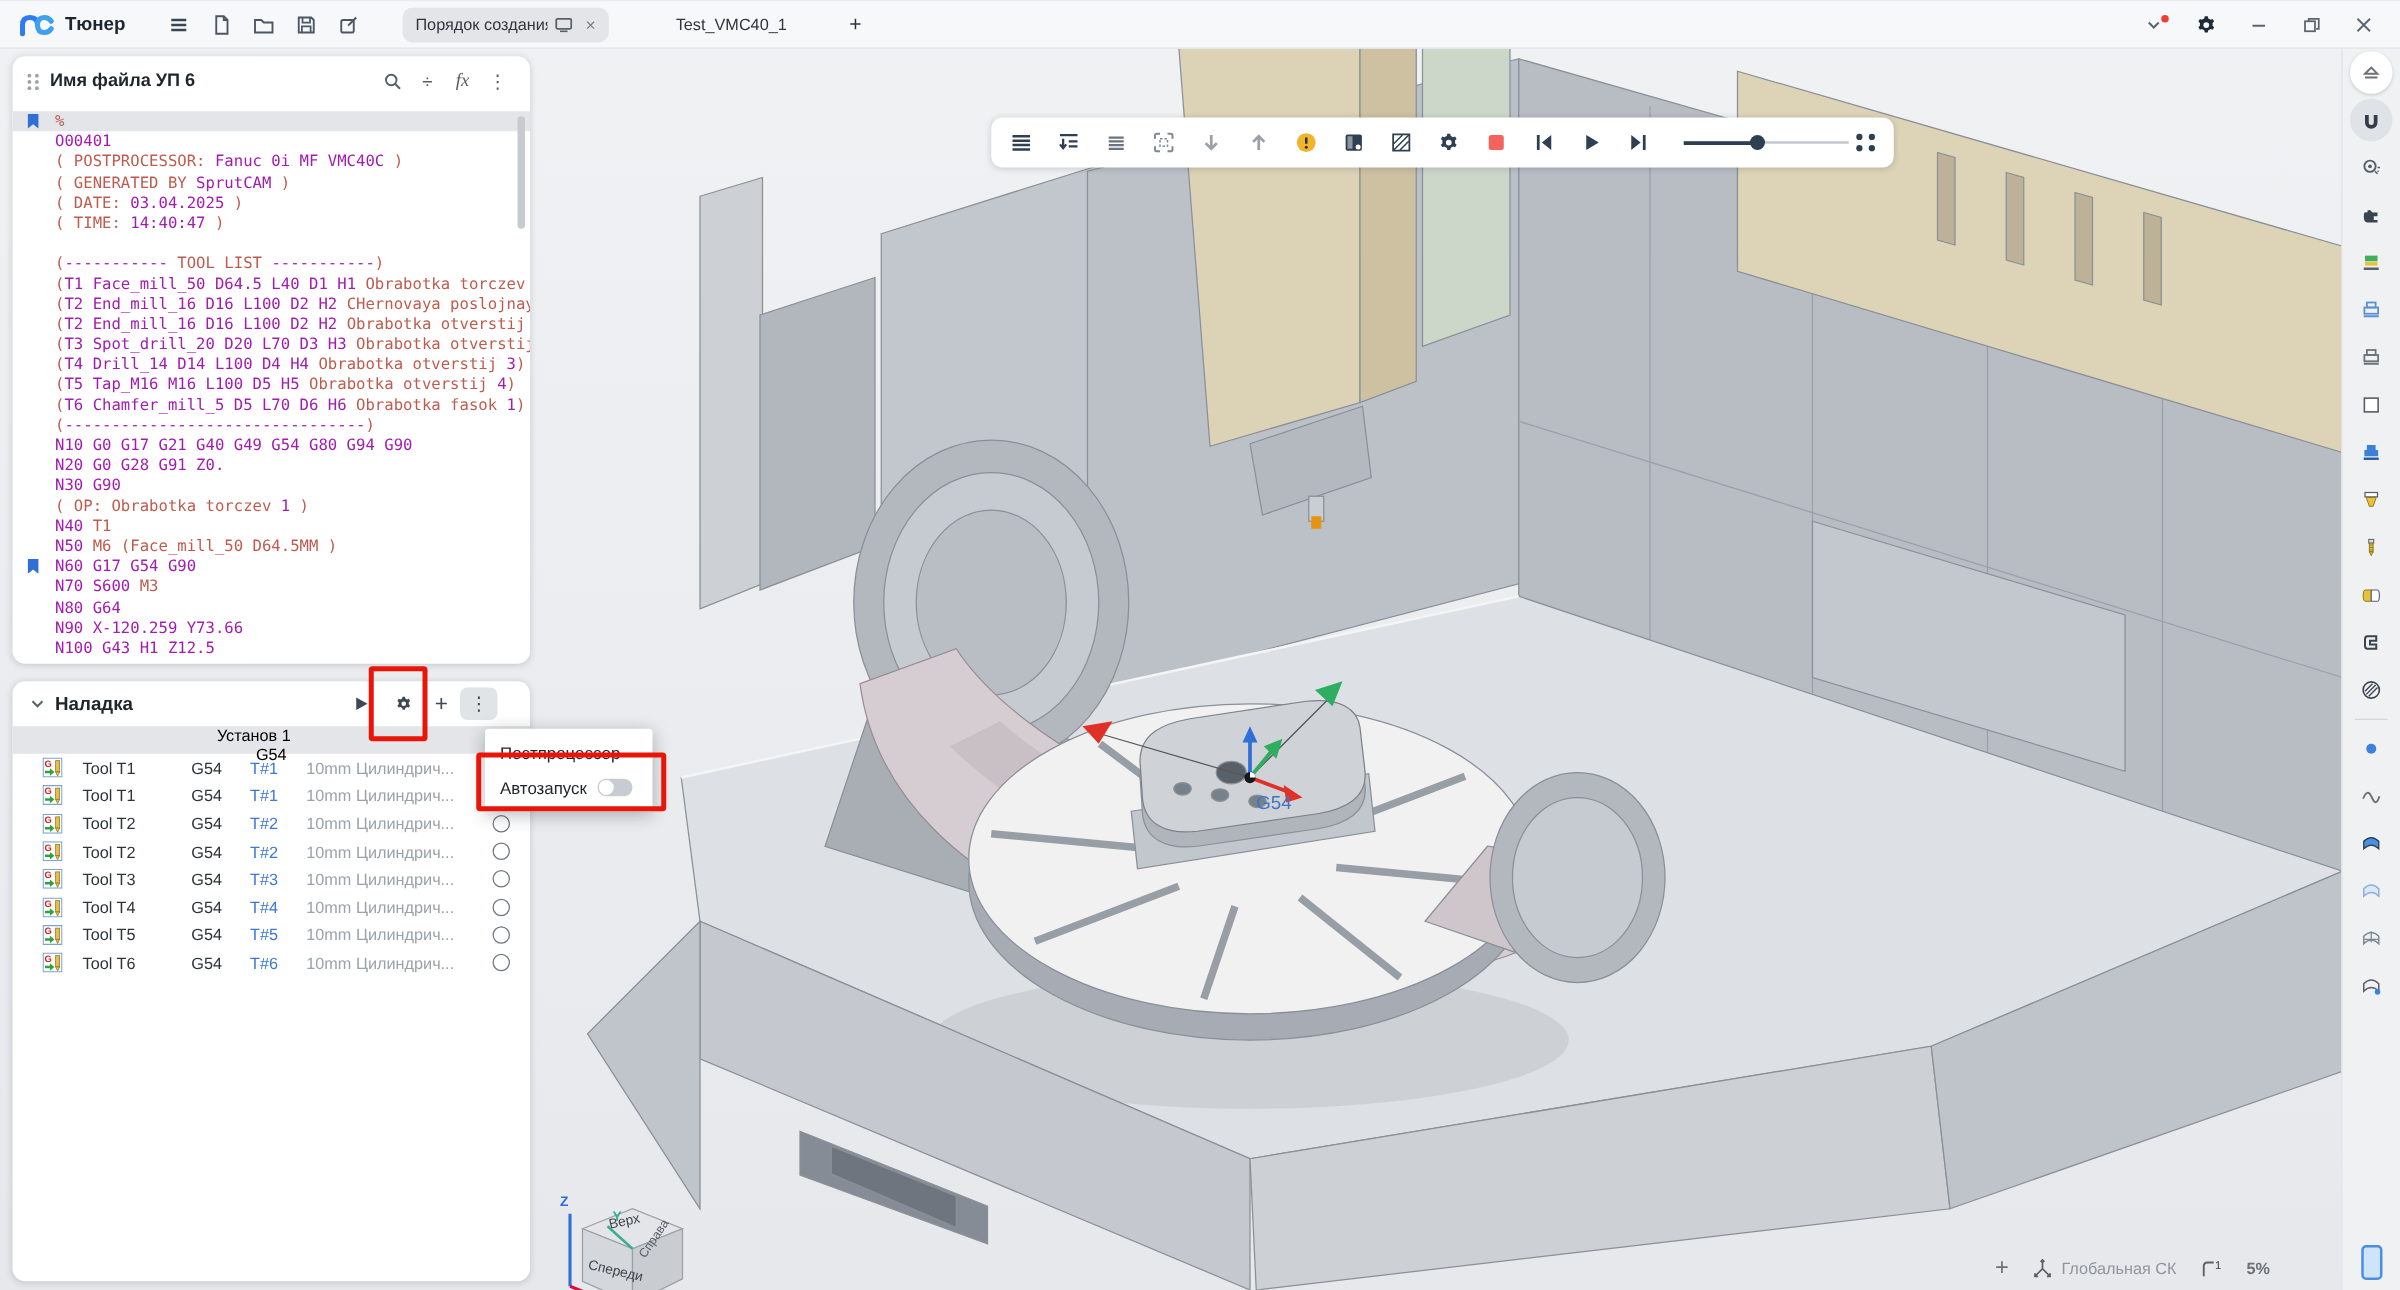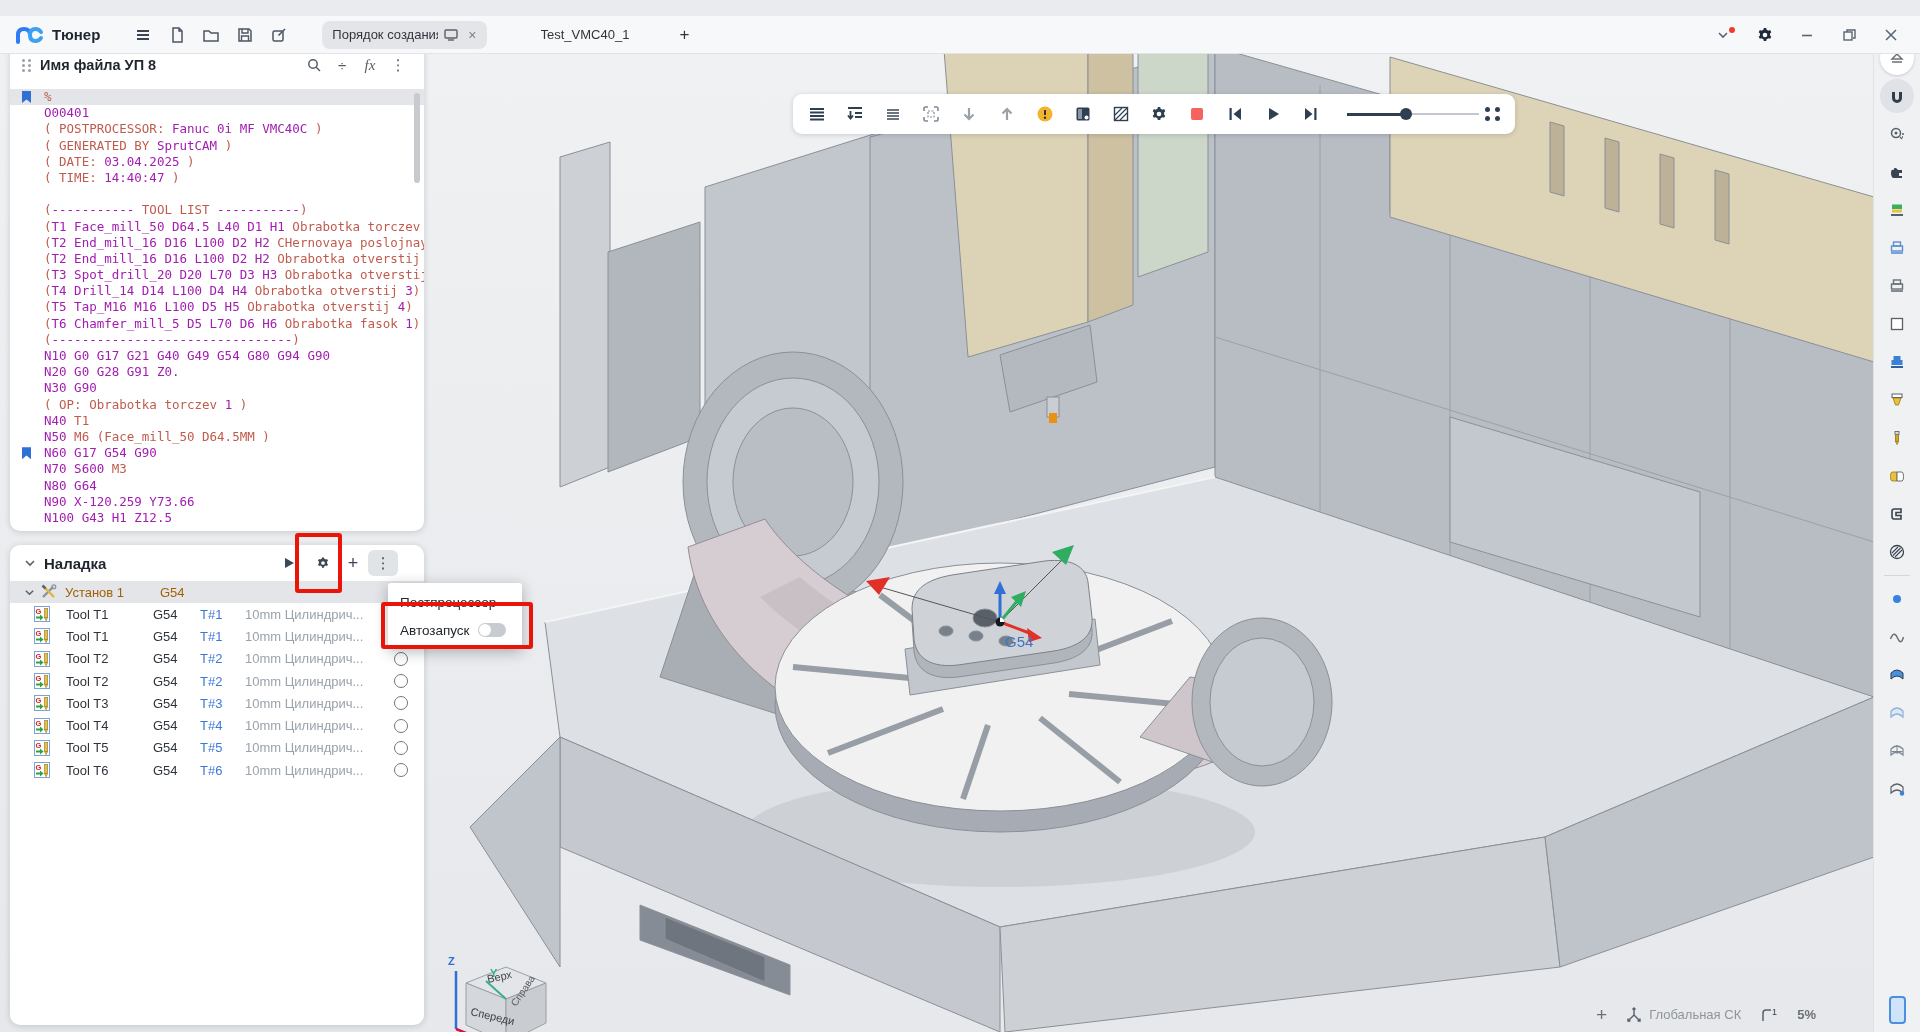--- a/index.html
+++ b/index.html
@@ -1,18 +1,18 @@
 <!DOCTYPE html>
 <html><head>
 <meta charset="utf-8">
 <style>
   html,body{margin:0;padding:0;width:1920px;height:1032px;overflow:hidden;
     font-family:"Liberation Sans",sans-serif;background:#e9ebee;}
   
-  .topbar{position:absolute;left:0;top:16px;width:1920px;height:37px;background:#f7f8f9;
+  .topbar{position:absolute;left:0;top:1px;width:1920px;height:37px;background:#f7f8f9;
     border-bottom:1px solid #e2e4e7;display:flex;align-items:center;z-index:30;}
   .logo{margin-left:14px;display:flex;align-items:center;}
   .app-title{font-size:15px;font-weight:bold;color:#1d2530;margin-left:8px;margin-right:26px;}
   .tb-ic{width:34px;height:28px;display:flex;align-items:center;justify-content:center;cursor:pointer;}
   .tab{height:28px;display:flex;align-items:center;border-radius:8px;padding:0 10px;margin-left:26px;
     font-size:13px;color:#30353c;}
   .tab.active{background:#e3e5e8;}
   .tab .tlabel{max-width:106px;overflow:hidden;white-space:nowrap;}
   .tab .x{margin-left:10px;color:#7b828b;font-size:14px;cursor:pointer;}
   .winbtns{margin-left:auto;display:flex;align-items:center;margin-right:8px;}
@@ -50,21 +50,21 @@
     clip-path:polygon(0 0,100% 0,100% 100%,50% 70%,0 100%);}
   .vscroll{position:absolute;right:4px;top:48px;width:6px;height:90px;border-radius:3px;background:#c7cace;}
   
   .setup-panel{left:10px;top:545px;width:414px;height:480px;}
   .shead{height:36px;display:flex;align-items:center;padding:0 26px 0 14px;}
   .stitle{font-size:15px;font-weight:bold;color:#1f252d;margin-left:8px;flex:1;}
   .sh-ic{width:30px;height:26px;display:flex;align-items:center;justify-content:center;cursor:pointer;}
   .kebab-pill{background:#e1e4e7;border-radius:6px;}
   .mrow{height:22px;display:flex;align-items:center;padding-left:14px;font-size:13px;color:#2f343b;}
   .mrow .lbl{margin-left:8px;}
-  .setrow{height:22px;display:flex;align-items:center;background:#e3e5e8;font-size:13px;color:#a16207;}
+  .setrow{height:22px;display:flex;align-items:center;background:#e3e5e8;font-size:13px;color:#000000;flex-direction:column;}
   .setrow .chv{margin-left:14px;}
   .setrow .lbl{margin-left:8px;width:95px;}
   .setrow .cs{margin-left:0;}
   .trow{height:22.3px;display:grid;grid-template-columns:24px 24px 95px 47px 45px 1fr 30px;
     align-items:center;font-size:13px;color:#2f343b;cursor:default;}
   .trow .ticon{grid-column:2;}
   .trow .tname{grid-column:3;padding-left:8px;}
   .trow .tcs{grid-column:4;}
   .trow .tnum{grid-column:5;color:#3b78d8;}
   .trow .tdesc{grid-column:6;color:#9aa2ab;white-space:nowrap;overflow:hidden;}
@@ -525,21 +525,21 @@
 <div class="panel code-panel">
   <div class="phead">
     <span class="dragdots">
         <i></i>
         <i></i>
         <i></i>
         <i></i>
         <i></i>
         <i></i>
       </span>
-    <span class="ptitle">Имя файла УП 8</span>
+    <span class="ptitle">Имя файла УП 6</span>
     <span style="flex:1"></span>
     <span class="ph-ic">
       <svg width="16" height="16" viewBox="0 0 16 16">
           <circle cx="7" cy="7" r="4.2" fill="none" stroke="#565e68" stroke-width="1.5"></circle>
           <path d="M10.2,10.2 L14,14" stroke="#565e68" stroke-width="1.5"></path>
         </svg>
     </span>
     <span class="ph-ic">÷</span>
     <span class="ph-ic" style="font-style:italic;font-family:'Liberation Serif',serif">fx</span>
     <span class="ph-ic">⋮</span>

